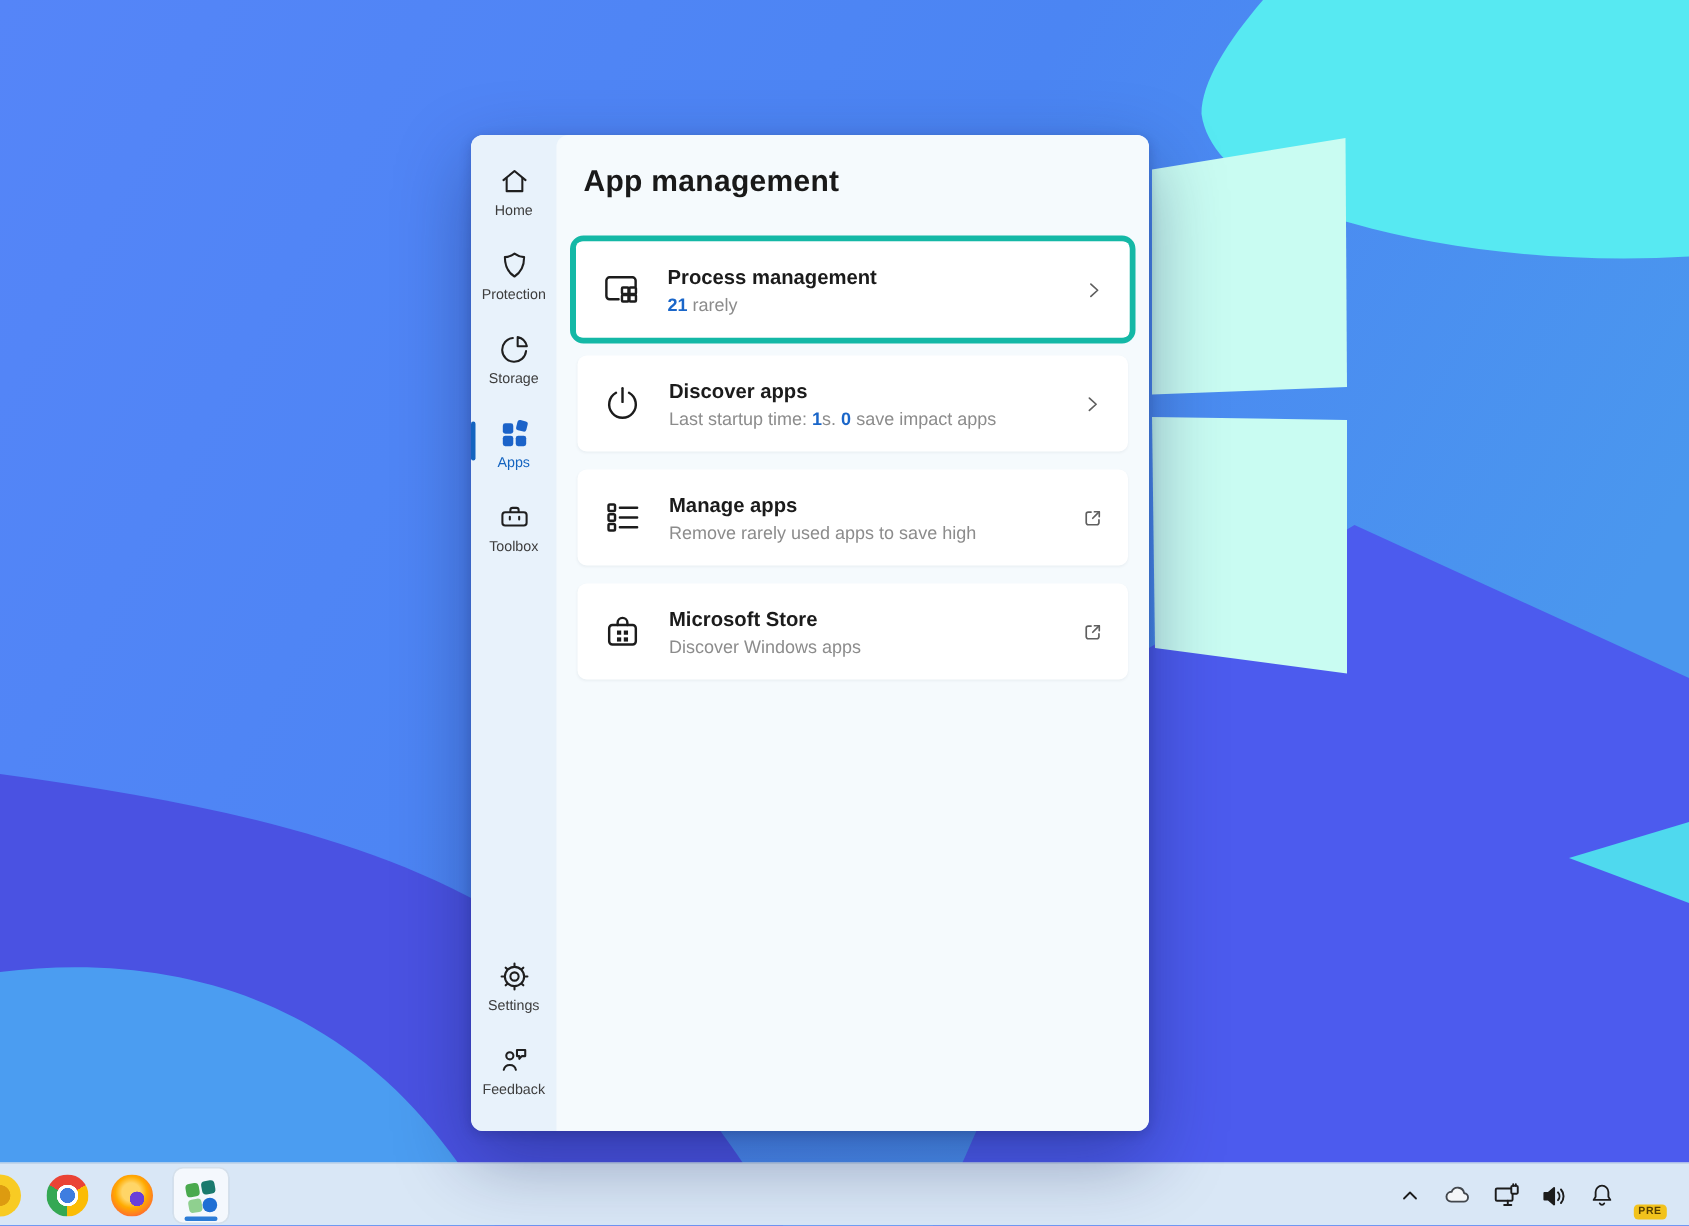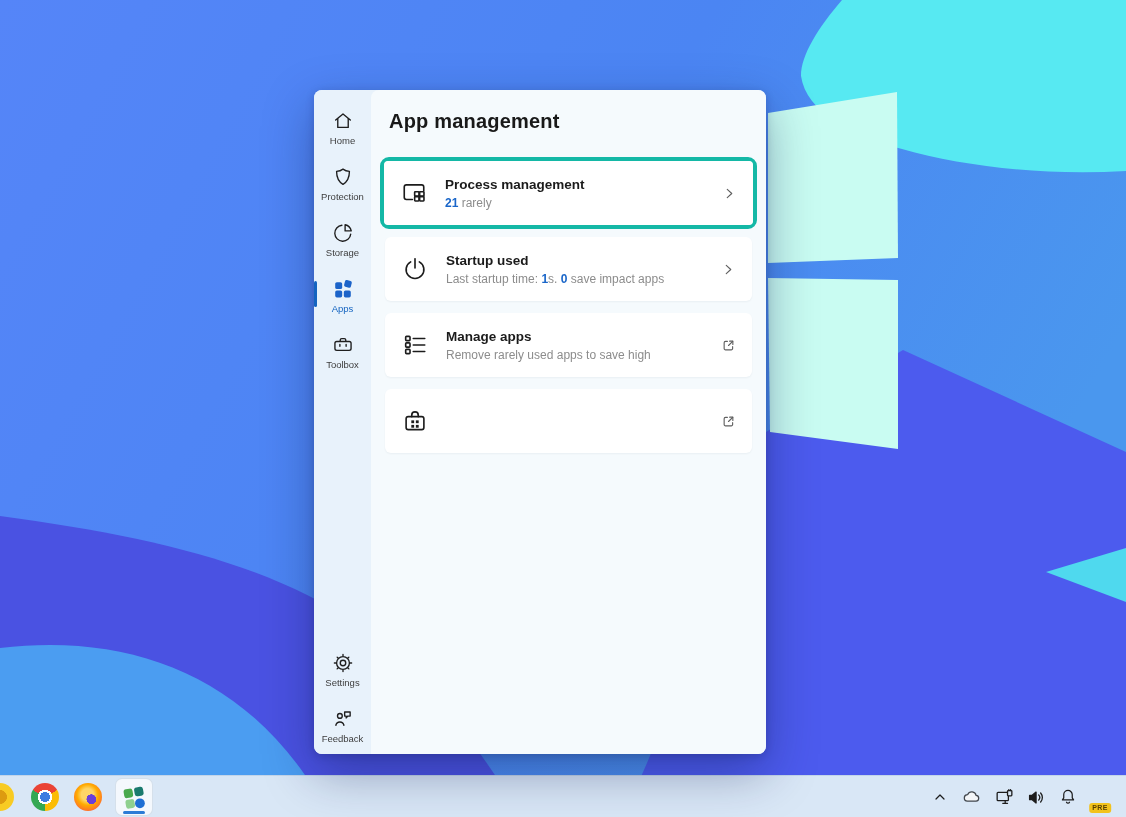--- a/index.html
+++ b/index.html
@@ -17,21 +17,21 @@
     background:#e8f2fb; box-shadow:0 18px 50px rgba(15,25,80,.38), 0 2px 8px rgba(15,25,80,.22);
     display:flex; flex-direction:column;
   }
   .titlebar { height:47px; flex:none; background:#dff0fa; display:flex; align-items:center; padding:0 6px 0 15px; }
   .tb-logo { width:20px; height:20px; flex:none; }
   .tb-title { margin-left:11px; font-size:13px; color:#2a2a2a; }
   .tb-btn { width:42px; height:34px; display:flex; align-items:center; justify-content:center; color:#3e4a52; border-radius:4px; }
   .tb-btn.min { margin-left:auto; }
   .win-body { flex:1; display:flex; min-height:0; }
 
-  .sidebar { width:57px; flex:none; background:#e8f2fb; display:flex; flex-direction:column; align-items:flex-end; padding:10px 0 0; }
+  .sidebar { width:57px; flex:none; background:#e8f2fb; display:flex; flex-direction:column; align-items:flex-end; padding:10px 0 12px; }
   .nav-item { position:relative; width:100%; height:56px; display:flex; flex-direction:column; align-items:center; justify-content:center; gap:3px; cursor:default; }
   .nav-ico { width:22px; height:22px; color:#1f1f1f; display:flex; align-items:center; justify-content:center; }
   .nav-label { font-size:9.5px; color:#3d3d3d; }
   .nav-item.active .nav-label { color:#1464c0; }
   .active-bar { position:absolute; left:0; top:13px; width:3px; height:26px; border-radius:3px; background:#1464c0; }
   .side-spacer { flex:1; }
 
   .main { flex:1; background:#f5fafd; border-top-left-radius:8px; padding:16px 14px 0; min-width:0; }
   .page-title { font-size:20px; font-weight:700; color:#191919; margin:4px 0 24px 4px; letter-spacing:.2px; }
 
@@ -221,21 +221,21 @@
       </div>
 
       <div class="card">
         <span class="cicon">
           <svg class="stroke" viewBox="0 0 24 24" width="26" height="26" stroke-width="1.8">
               <path d="M8,5.4 a8.2,8.2 0 1 0 8,0"></path>
               <path d="M12,2.6 V11"></path>
             </svg>
         </span>
         <div class="ctext">
-          <div class="ctitle">Startup used</div>
+          <div class="ctitle">Discover apps</div>
           <div class="csub"><span>Last startup time: </span><span class="num">1</span><span>s. </span><span class="num">0</span><span> save impact apps</span></div>
         </div>
         <span class="trail">
           <svg class="stroke" viewBox="0 0 20 20" width="15" height="15">
               <path d="M7,4.5 L13,10 L7,15.5"></path>
             </svg>
         </span>
       </div>
 
       <div class="card">
@@ -264,20 +264,24 @@
         <span class="cicon">
           <svg class="stroke" viewBox="0 0 24 24" width="26" height="26">
               <rect x="3.8" y="8" width="16.4" height="12" rx="2"></rect>
               <path d="M9,8 V6.6 a3,3 0 0 1 6,0 V8"></path>
               <rect x="8.6" y="11.4" width="2.6" height="2.6" fill="currentColor" stroke="none"></rect>
               <rect x="12.8" y="11.4" width="2.6" height="2.6" fill="currentColor" stroke="none"></rect>
               <rect x="8.6" y="15.6" width="2.6" height="2.6" fill="currentColor" stroke="none"></rect>
               <rect x="12.8" y="15.6" width="2.6" height="2.6" fill="currentColor" stroke="none"></rect>
             </svg>
         </span>
+        <div class="ctext">
+          <div class="ctitle">Microsoft Store</div>
+          <div class="csub">Discover Windows apps</div>
+        </div>
         <span class="trail">
           <svg class="stroke" viewBox="0 0 20 20" width="15" height="15">
               <path d="M8.5,4.5 H6 A1.8,1.8 0 0 0 4.2,6.3 V14 A1.8,1.8 0 0 0 6,15.8 H13.7 A1.8,1.8 0 0 0 15.5,14 V11.5"></path>
               <path d="M11.5,4.2 H15.8 V8.5"></path>
               <path d="M15.6,4.4 L10,10"></path>
             </svg>
         </span>
       </div>
 
     </div>

